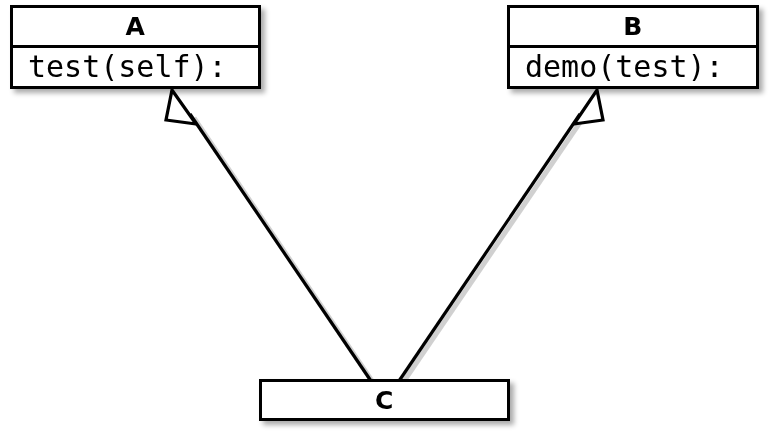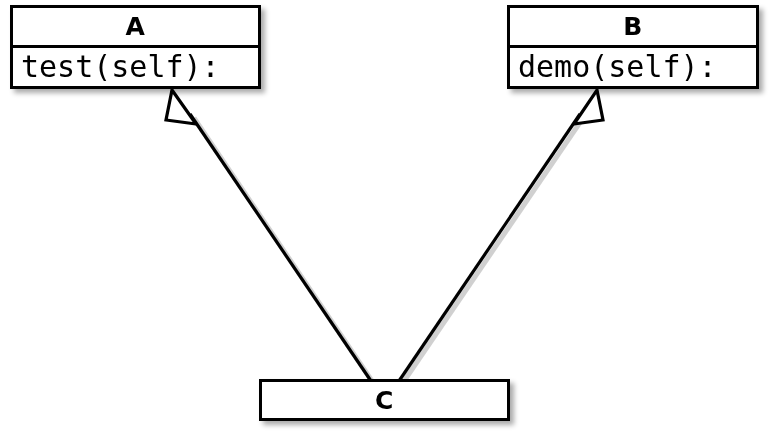--- a/index.html
+++ b/index.html
@@ -60,21 +60,21 @@
   }
 
   .class-members-compartment {
     display: flex;
     align-items: center;
     justify-content: flex-start;
     font-family: "DejaVu Sans Mono", monospace;
     font-size: 30px;
     color: #000000;
     line-height: 1;
-    padding-left: 8px;
+    padding-left: 15px;
     white-space: nowrap;
     overflow: hidden;
   }
 
   
   #class-box-a {
     left: 10px;
     top: 5px;
     width: 251px;
     height: 84px;
@@ -124,20 +124,20 @@
 
   <div class="class-box" id="class-box-a">
     <div class="class-name-compartment">A</div>
     <div class="compartment-divider"></div>
     <div class="class-members-compartment">test(self):</div>
   </div>
 
   <div class="class-box" id="class-box-b">
     <div class="class-name-compartment">B</div>
     <div class="compartment-divider"></div>
-    <div class="class-members-compartment">demo(self):</div>
+    <div class="class-members-compartment">demo(test):</div>
   </div>
 
   <div class="class-box" id="class-box-c">
     <div class="class-name-compartment">C</div>
   </div>
 
 </div>
 
 </body></html>

